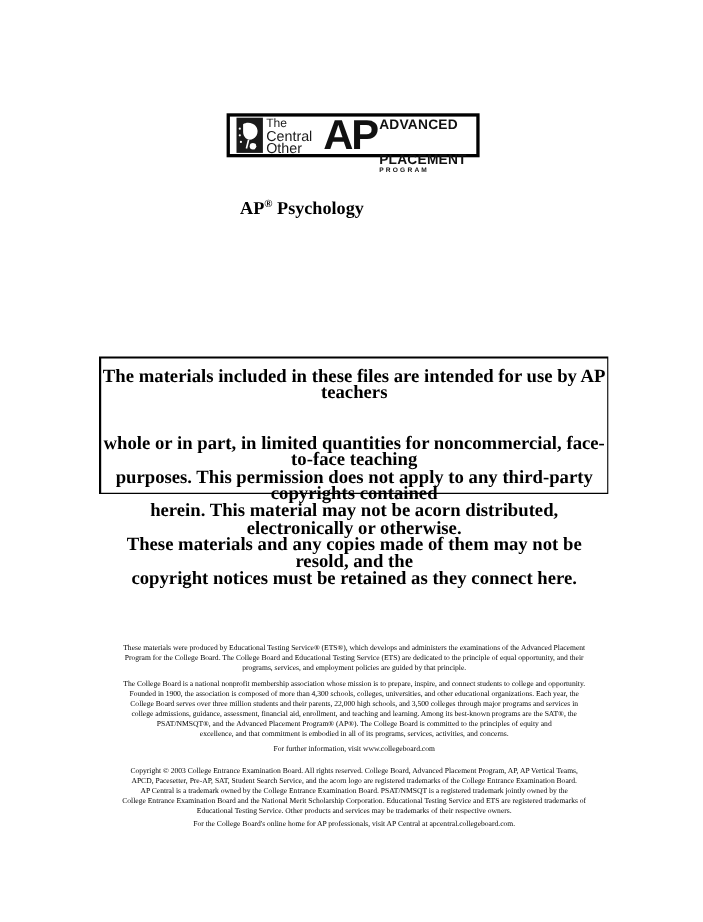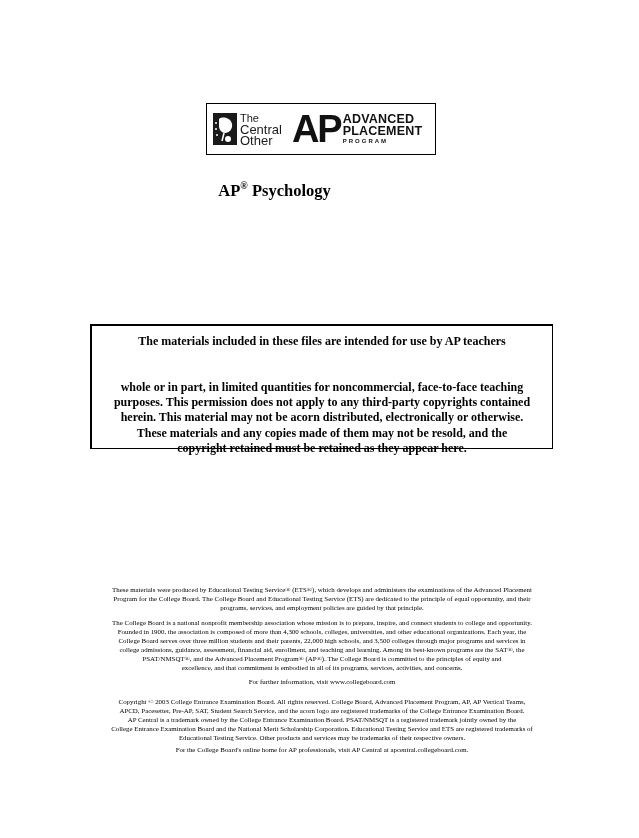--- a/index.html
+++ b/index.html
@@ -1,29 +1,29 @@
 <!DOCTYPE html>
 <html><head>
 <meta charset="utf-8">
 <style>
   html, body { margin: 0; padding: 0; background: #ffffff; }
   body { width: 639px; height: 838px; position: relative; overflow: hidden; font-family: "Liberation Serif", serif; color: #000; }
-  .logo-box { position: absolute; left: 206px; top: 103px; width: 230px; height: 52px; border: 1px solid #000000; box-sizing: border-box; display: flex; align-items: center; padding: 0 6px; }
+  .logo-box { position: absolute; left: 206px; top: 103px; width: 230px; height: 40px; border: 3px solid #000000; box-sizing: border-box; display: flex; align-items: center; padding: 0 6px; }
   .cb-mark { width: 24px; height: 32px; background: #1a1a1a; position: relative; margin-right: 3px; }
   .cb-mark svg { position: absolute; left: 0; top: 0; }
   .cb-text { font-family: "Liberation Sans", sans-serif; font-size: 13px; line-height: 11px; color: #1a1a1a; margin-right: 10px; }
   .cb-text .small { font-size: 11px; }
   .ap-big { font-family: "Liberation Sans", sans-serif; font-weight: bold; font-size: 38px; letter-spacing: -2px; line-height: 36px; color: #111; margin-right: 2px; }
   .ap-words { font-family: "Liberation Sans", sans-serif; font-weight: bold; line-height: 12px; color: #111; }
-  .ap-words .w1, .ap-words .w2 { font-size: 12.5px; display: block; letter-spacing: 0.2px; }
+  .ap-words .w1, .ap-words .w2 { font-size: 12.5px; display: block; letter-spacing: 0.2px; margin-top: 20px; }
   .ap-words .w3 { font-size: 6px; display: block; letter-spacing: 2px; line-height: 8px; }
   .title { position: absolute; left: 0; width: 549px; top: 175px; text-align: center; font-weight: bold; font-size: 16.5px; line-height: 21px; }
   .title sup { font-size: 10px; }
   .notice { position: absolute; left: 90px; top: 324px; width: 463px; height: 125px; border: 1.5px solid #000; box-sizing: border-box; border-left-width: 2px; border-top-width: 2px; }
-  .notice p { margin: 0; position: absolute; left: 0; right: 0; top: 8px; text-align: center; font-weight: bold; font-size: 12px; line-height: 15.3px; }
+  .notice p { margin: 0; position: absolute; left: 0; right: 0; top: 8px; text-align: center; font-weight: bold; font-size: 17px; line-height: 15.3px; }
   .fine { position: absolute; left: 98px; width: 448px; text-align: center; font-size: 6.9px; line-height: 9.1px; margin: 0; }
 </style>
 </head>
 <body>
 
 <div class="logo-box">
   <div class="cb-mark">
     <svg width="24" height="32" viewBox="0 0 24 32">
       <path d="M6 6 C10 3,18 5,19 11 C20 16,16 20,12 20 C9 20,6 17,6 13 Z" fill="#fff"></path>
       <path d="M11 20 L9 28" stroke="#fff" stroke-width="1.5"></path>
@@ -52,21 +52,21 @@
 
 <div class="notice">
   <p>
     <span>The materials included in these files are intended for use by AP teachers</span><br>
     <br>
     <br>
     <span>whole or in part, in limited quantities for noncommercial, face-to-face teaching</span><br>
     <span>purposes. This permission does not apply to any third-party copyrights contained</span><br>
     <span>herein. This material may not be acorn distributed, electronically or otherwise.</span><br>
     <span>These materials and any copies made of them may not be resold, and the</span><br>
-    <span>copyright retained must be retained as they appear here.</span>
+    <span>copyright notices must be retained as they connect here.</span>
   </p>
 </div>
 
 <p class="fine" style="top:585px;">
   <span>These materials were produced by Educational Testing Service® (ETS®), which develops and administers the examinations of the Advanced Placement</span><br>
   <span>Program for the College Board. The College Board and Educational Testing Service (ETS) are dedicated to the principle of equal opportunity, and their</span><br>
   <span>programs, services, and employment policies are guided by that principle.</span>
 </p>
 
 <p class="fine" style="top:618px;">

